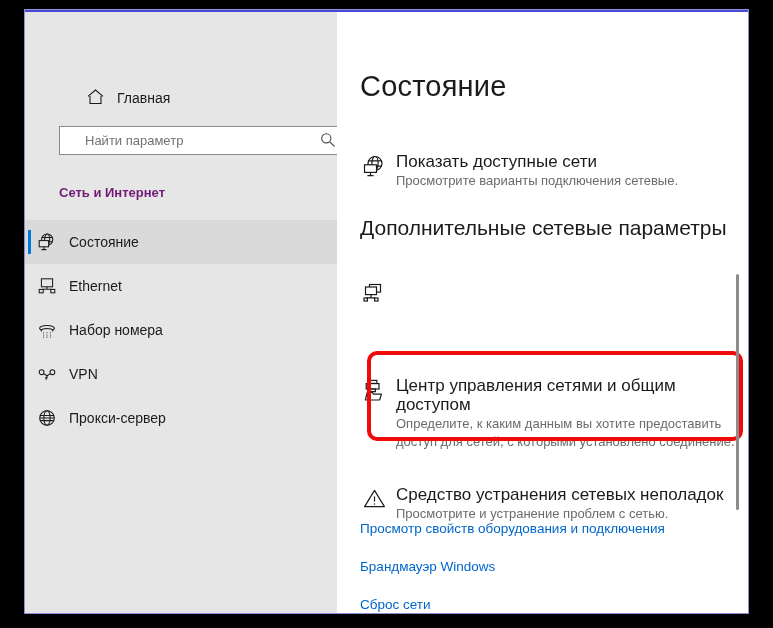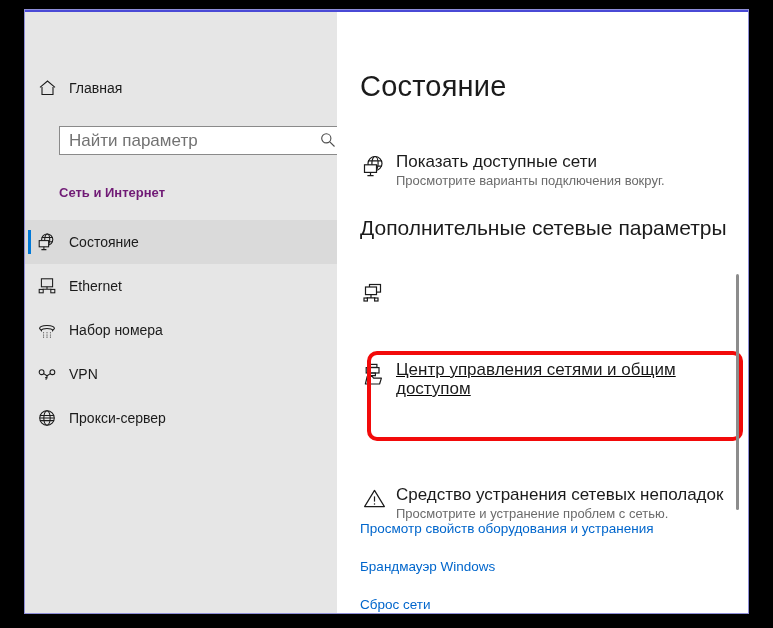--- a/index.html
+++ b/index.html
@@ -100,22 +100,23 @@
     bottom: 0;
     background: #e6e6e6;
   }
   .home-row {
     position: absolute;
     left: 0;
     top: 58px;
     width: 100%;
     height: 36px;
     display: flex;
-    align-items: center;
+    align-items: flex-end;
     cursor: pointer;
+    padding-left: 48px;
   }
   .home-row .nav-icon {
     width: 44px;
     display: flex;
     justify-content: center;
     align-items: center;
   }
   .home-row .nav-label {
     font-size: 14px;
     color: #1b1b1b;
@@ -127,23 +128,23 @@
     top: 114px;
     width: 285px;
     height: 29px;
   }
   .search-input {
     width: 100%;
     height: 100%;
     box-sizing: border-box;
     border: 1px solid #8a8a8a;
     background: #ffffff;
-    padding: 0 30px 0 9px;
+    padding: 0 30px 0 25px;
     font-family: "Liberation Sans", sans-serif;
-    font-size: 17px;
+    font-size: 13px;
     color: #3b82f6;
     outline: none;
   }
   .search-input::placeholder { color: #727272; }
   .search-icon {
     position: absolute;
     right: 8px;
     top: 6px;
     pointer-events: none;
   }
@@ -234,21 +235,21 @@
   }
   .entry .entry-desc {
     font-size: 13px;
     color: #6b6b6b;
     line-height: 18px;
     margin-top: 1px;
   }
 
   .entry-show-networks { top: 140px; }
   .entry-adapter { top: 268px; }
-  .entry-sharing { top: 348px; text-decoration: underline; }
+  .entry-sharing { top: 364px; }
   .entry-troubleshoot { top: 450px; margin-top: 23px; }
 
   .group-heading {
     position: absolute;
     left: 23px;
     top: 204px;
     font-size: 21px;
     font-weight: 300;
     color: #1b1b1b;
   }
@@ -445,21 +446,21 @@
           <svg width="25" height="25" viewBox="0 0 25 25">
             <circle cx="13" cy="9.5" r="7" fill="none" stroke="#1b1b1b" stroke-width="1.2"></circle>
             <ellipse cx="13" cy="9.5" rx="3.1" ry="7" fill="none" stroke="#1b1b1b" stroke-width="1.2"></ellipse>
             <path d="M6.2 6.8 H19.8 M6.2 12.2 H19.8" stroke="#1b1b1b" stroke-width="1.2" fill="none"></path>
             <rect x="2.5" y="10.8" width="12" height="7.6" fill="#ffffff" stroke="#1b1b1b" stroke-width="1.2"></rect>
             <path d="M8.5 18.4 V21.2 M5.4 21.6 H11.6" stroke="#1b1b1b" stroke-width="1.2" fill="none"></path>
           </svg>
         </span>
         <span class="entry-text">
           <div class="entry-title">Показать доступные сети</div>
-          <div class="entry-desc">Просмотрите варианты подключения вокруг.</div>
+          <div class="entry-desc">Просмотрите варианты подключения сетевые.</div>
         </span>
       </div>
 
       <div class="group-heading">Дополнительные сетевые параметры</div>
 
       <div class="entry entry-adapter">
         <span class="entry-icon">
           <svg width="25" height="25" viewBox="0 0 25 25">
             <rect x="7.5" y="2.5" width="11" height="7.6" fill="#ffffff" stroke="#1b1b1b" stroke-width="1.2"></rect>
             <rect x="3.5" y="5" width="11" height="7.6" fill="#ffffff" stroke="#1b1b1b" stroke-width="1.2"></rect>
@@ -475,39 +476,40 @@
           <svg width="25" height="25" viewBox="0 0 25 25">
             <rect x="6.5" y="2.4" width="8.4" height="3" fill="none" stroke="#1b1b1b" stroke-width="1.2"></rect>
             <rect x="4.2" y="5.6" width="12.8" height="5.4" fill="#ffffff" stroke="#1b1b1b" stroke-width="1.2"></rect>
             <circle cx="6.6" cy="8.3" r=".9" fill="#1b1b1b"></circle>
             <path d="M7.8 11.2 H13.4 V13.6 H7.8 Z" fill="#ffffff" stroke="#1b1b1b" stroke-width="1.2"></path>
             <path d="M5.2 14.4 H10.2 L11.6 16.1 H19.4 L17.6 22 H3.4 Z" fill="#ffffff" stroke="#1b1b1b" stroke-width="1.2" stroke-linejoin="round"></path>
           </svg>
         </span>
         <span class="entry-text">
           <div class="entry-title">Центр управления сетями и общим доступом</div>
+          <div class="entry-desc">Определите, к каким данным вы хотите предоставить доступ для сетей, с которыми установлено соединение.</div>
         </span>
       </div>
       <div class="highlight-box"></div>
 
       <div class="entry entry-troubleshoot">
         <span class="entry-icon">
           <svg width="25" height="25" viewBox="0 0 25 25">
             <path d="M12.5 3.4 L22.4 19.6 H2.6 Z" fill="none" stroke="#1b1b1b" stroke-width="1.2" stroke-linejoin="round"></path>
             <path d="M12.5 9.4 V14.6" stroke="#1b1b1b" stroke-width="1.2" fill="none"></path>
             <circle cx="12.5" cy="16.9" r=".75" fill="#1b1b1b"></circle>
           </svg>
         </span>
         <span class="entry-text">
           <div class="entry-title">Средство устранения сетевых неполадок</div>
           <div class="entry-desc">Просмотрите и устранение проблем с сетью.</div>
         </span>
       </div>
 
-      <a class="link link-hw">Просмотр свойств оборудования и устранения</a>
+      <a class="link link-hw">Просмотр свойств оборудования и подключения</a>
       <a class="link link-fw">Брандмауэр Windows</a>
       <a class="link link-reset">Сброс сети</a>
 
       <div class="scrollbar-track">
         <div class="scrollbar-thumb"></div>
       </div>
 
     </div>
   </div>
 </div>

